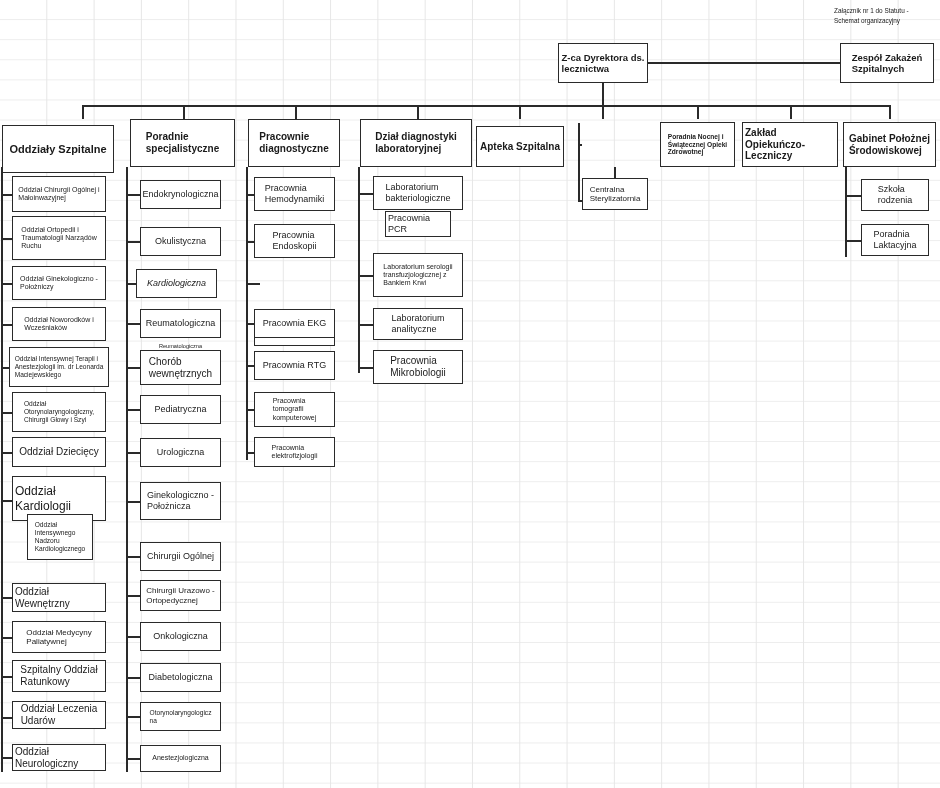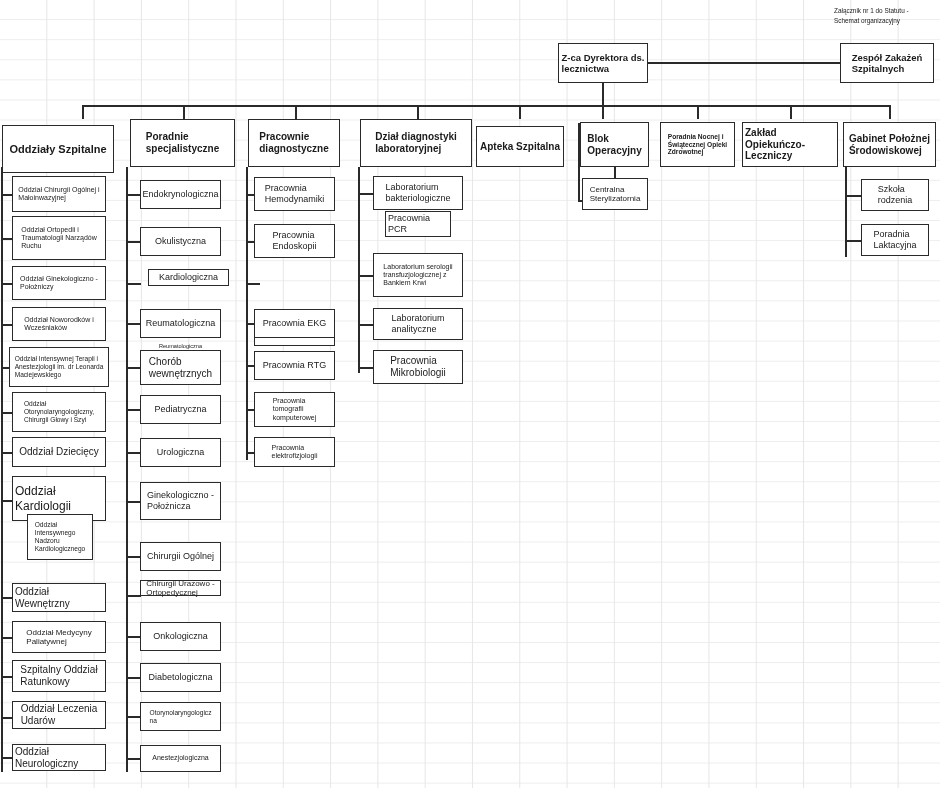--- a/index.html
+++ b/index.html
@@ -101,22 +101,20 @@
   <div class="ln lnv" style="left:889px; top:105px; height:14px;"></div>
 
   <div class="box hdr t11" style="left:2px;   top:125px; width:112px; height:48px;">Oddziały Szpitalne</div>
   <div class="box hdr t10" style="left:130px; top:119px; width:105px; height:48px;">Poradnie
 specjalistyczne</div>
   <div class="box hdr t10" style="left:248px; top:119px; width:92px;  height:48px;">Pracownie
 diagnostyczne</div>
   <div class="box hdr t10" style="left:360px; top:119px; width:112px; height:48px;">Dział diagnostyki
 laboratoryjnej</div>
   <div class="box hdr t10" style="left:476px; top:126px; width:88px;  height:41px;">Apteka Szpitalna</div>
-  <div class="box hdr t10" style="left:580px; top:122px; width:69px;  height:45px;">Blok
-Operacyjny</div>
   <div class="box hdr t65" style="left:660px; top:122px; width:75px;  height:45px;">Poradnia Nocnej i
 Świątecznej Opieki
 Zdrowotnej</div>
   <div class="box hdr t10" style="left:742px; top:122px; width:96px;  height:45px;">Zakład Opiekuńczo-
 Leczniczy</div>
   <div class="box hdr t10" style="left:843px; top:122px; width:93px;  height:45px;">Gabinet Położnej
 Środowiskowej</div>
 
   <div class="ln lnv" style="left:1px; top:167px; height:605px;"></div>
 
@@ -178,21 +176,21 @@
 
   <div class="ln lnv" style="left:126px; top:167px; height:605px;"></div>
 
   <div class="ln lnh" style="left:126px; top:194px; width:15px;"></div>
   <div class="box t9" style="left:140px; top:180px; width:81px; height:29px;">Endokrynologiczna</div>
 
   <div class="ln lnh" style="left:126px; top:241px; width:15px;"></div>
   <div class="box t9" style="left:140px; top:227px; width:81px; height:29px;">Okulistyczna</div>
 
   <div class="ln lnh" style="left:126px; top:283px; width:15px;"></div>
-  <div class="box t9" style="left:148px; top:269px; width:81px; height:17px;">Kardiologiczna</div>
+  <div class="box t9" style="left:136px; top:269px; width:81px; height:29px;font-style:italic;">Kardiologiczna</div>
 
   <div class="ln lnh" style="left:126px; top:323px; width:15px;"></div>
   <div class="box t9" style="left:140px; top:309px; width:81px; height:29px;">Reumatologiczna</div>
 
   <div class="floatlabel" style="left:140px; top:343px; width:81px;">Reumatologiczna</div>
   <div class="ln lnh" style="left:126px; top:367px; width:15px;"></div>
   <div class="box t10" style="left:140px; top:350px; width:81px; height:35px;">Chorób
 wewnętrznych</div>
 
   <div class="ln lnh" style="left:126px; top:409px; width:15px;"></div>
@@ -202,21 +200,21 @@
   <div class="box t9" style="left:140px; top:438px; width:81px; height:29px;">Urologiczna</div>
 
   <div class="ln lnh" style="left:126px; top:501px; width:15px;"></div>
   <div class="box t9" style="left:140px; top:482px; width:81px; height:38px;">Ginekologiczno -
 Położnicza</div>
 
   <div class="ln lnh" style="left:126px; top:556px; width:15px;"></div>
   <div class="box t9" style="left:140px; top:542px; width:81px; height:29px;">Chirurgii Ogólnej</div>
 
   <div class="ln lnh" style="left:126px; top:595px; width:15px;"></div>
-  <div class="box t8" style="left:140px; top:580px; width:81px; height:16px;">Chirurgii Urazowo -
+  <div class="box t8" style="left:140px; top:580px; width:81px; height:31px;">Chirurgii Urazowo -
 Ortopedycznej</div>
 
   <div class="ln lnh" style="left:126px; top:636px; width:15px;"></div>
   <div class="box t9" style="left:140px; top:622px; width:81px; height:29px;">Onkologiczna</div>
 
   <div class="ln lnh" style="left:126px; top:677px; width:15px;"></div>
   <div class="box t9" style="left:140px; top:663px; width:81px; height:29px;">Diabetologiczna</div>
 
   <div class="ln lnh" style="left:126px; top:716px; width:15px;"></div>
   <div class="box t65" style="left:140px; top:702px; width:81px; height:29px;">Otorynolaryngologicz

